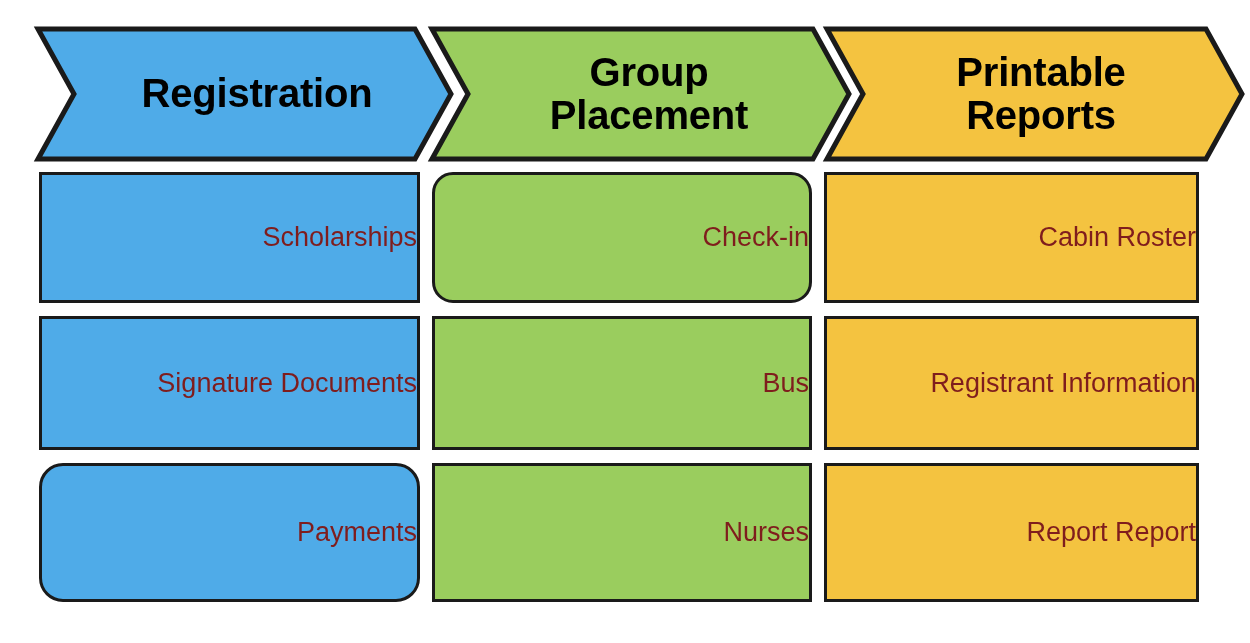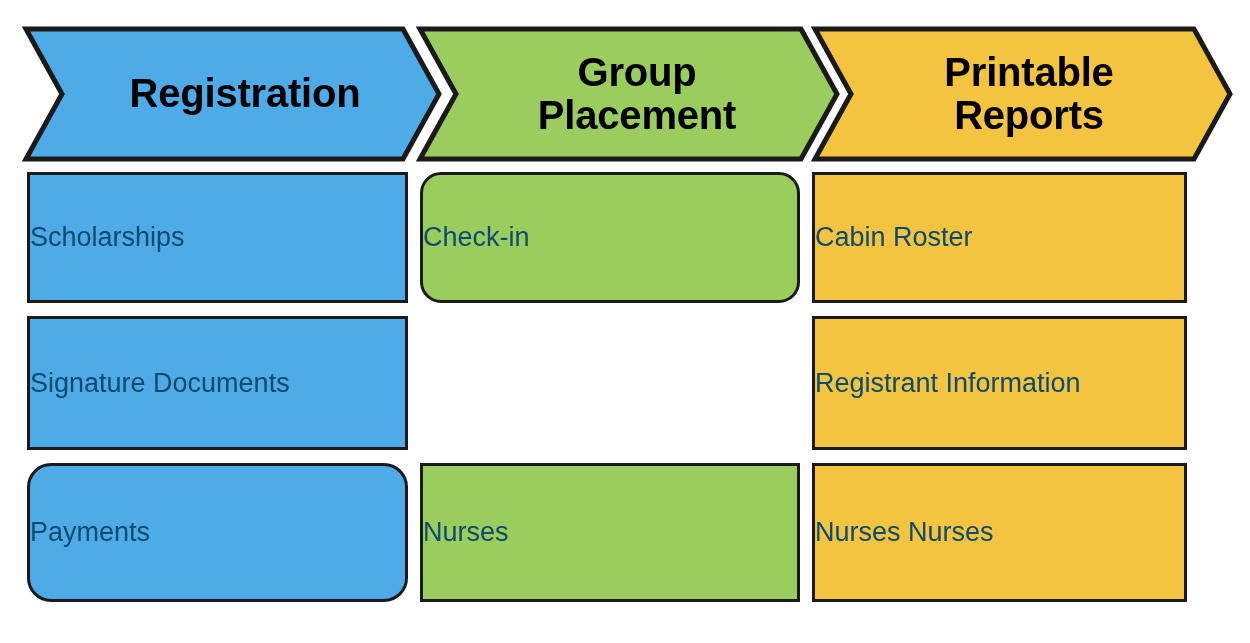--- a/index.html
+++ b/index.html
@@ -9,21 +9,21 @@
   }
   body {
     width: 1250px;
     height: 643px;
     overflow: hidden;
     font-family: "Liberation Sans", sans-serif;
     position: relative;
   }
   #canvas {
     position: absolute;
-    left: 0; top: 0;
+    left: 12px; top: 0;
     width: 1022px;
     height: 643px;
     text-decoration: underline;
   }
 
   
   .chevron-band {
     position: absolute;
     left: 0;
     top: 0;
@@ -70,23 +70,23 @@
   #chev-1 .chevron-label { padding-left: 22px; }
   #chev-2 .chevron-label { padding-left: 18px; }
 
   
   .box {
     position: absolute;
     box-sizing: border-box;
     border: 3px solid #1a1a1a;
     display: flex;
     align-items: center;
-    justify-content: flex-start;
+    justify-content: flex-end;
     text-align: center;
-    color: #0c4a6e;
+    color: #7f1d1d;
     font-size: 27px;
     font-weight: normal;
     line-height: 1.2;
   }
   .box-label { pointer-events: none; }
 
   
   .col-0 { left: 27px;  width: 381px; }
   .col-1 { left: 420px; width: 380px; }
   .col-2 { left: 812px; width: 375px; }
@@ -133,27 +133,30 @@
   <div class="box col-0 row-1" style="background-color: rgb(79, 171, 232); border-color: rgb(26, 26, 26);">
     <span class="box-label">Signature Documents</span>
   </div>
   <div class="box col-0 row-2" style="background-color: rgb(79, 171, 232); border-color: rgb(26, 26, 26); border-radius: 24px;">
     <span class="box-label">Payments</span>
   </div>
 
   <div class="box col-1 row-0" style="background-color: rgb(154, 205, 94); border-color: rgb(26, 26, 26); border-radius: 21px;">
     <span class="box-label">Check-in</span>
   </div>
+  <div class="box col-1 row-1" style="background-color: rgb(154, 205, 94); border-color: rgb(26, 26, 26);">
+    <span class="box-label">Bus</span>
+  </div>
   <div class="box col-1 row-2" style="background-color: rgb(154, 205, 94); border-color: rgb(26, 26, 26);">
     <span class="box-label">Nurses</span>
   </div>
 
   <div class="box col-2 row-0" style="background-color: rgb(244, 195, 64); border-color: rgb(26, 26, 26);">
     <span class="box-label">Cabin Roster</span>
   </div>
   <div class="box col-2 row-1" style="background-color: rgb(244, 195, 64); border-color: rgb(26, 26, 26);">
     <span class="box-label">Registrant Information</span>
   </div>
   <div class="box col-2 row-2" style="background-color: rgb(244, 195, 64); border-color: rgb(26, 26, 26);">
-    <span class="box-label">Nurses Nurses</span>
+    <span class="box-label">Report Report</span>
   </div>
 
 </div>
 
 </body></html>

